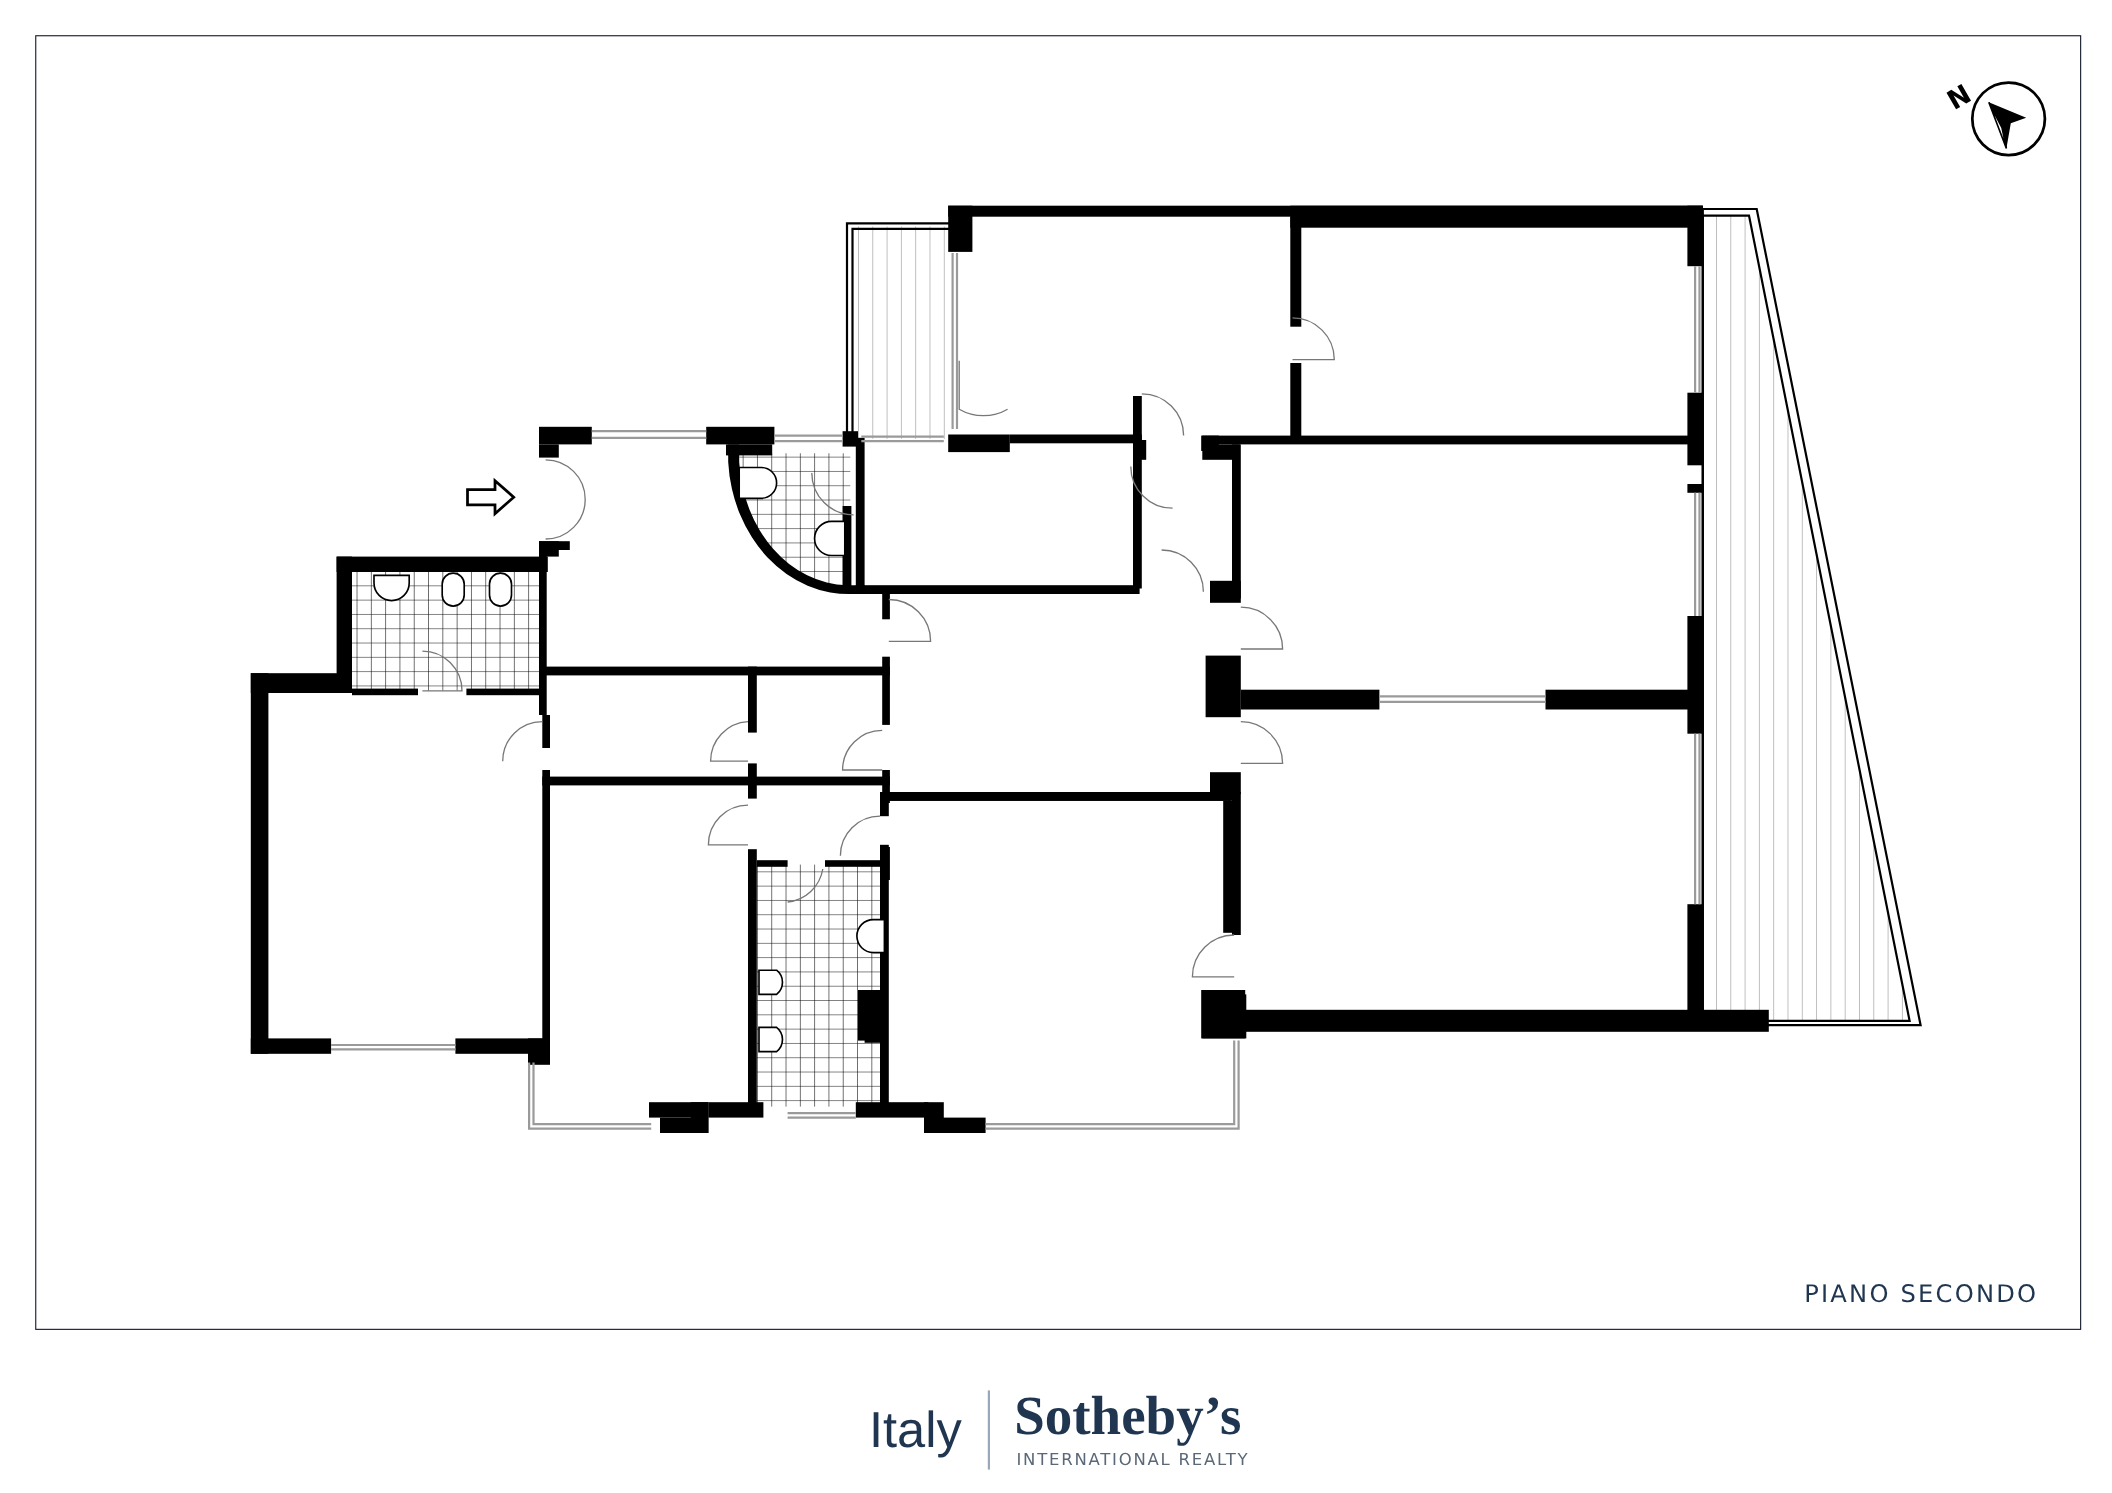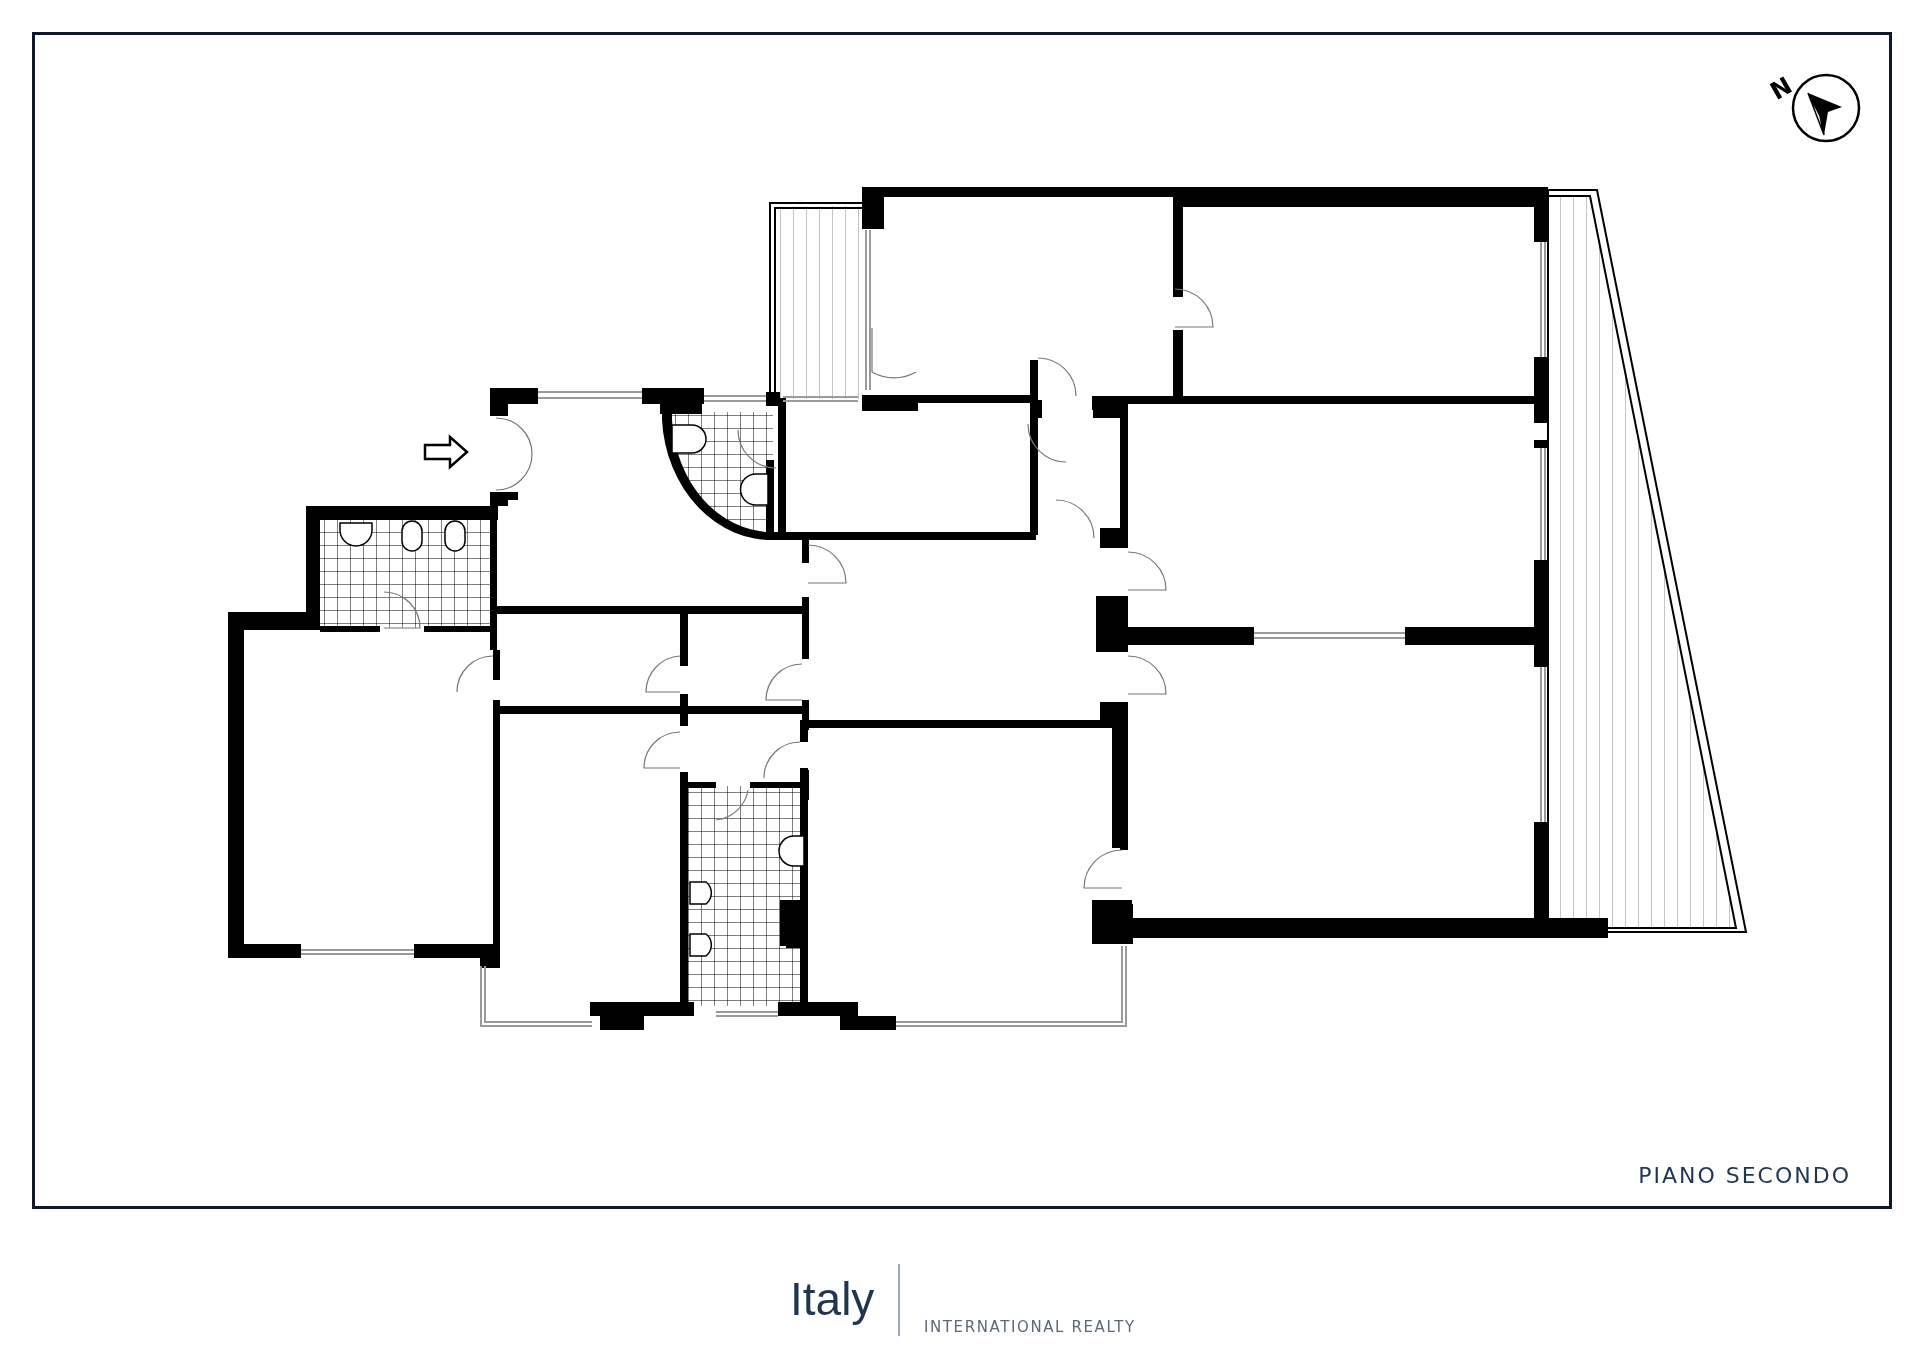--- a/index.html
+++ b/index.html
@@ -1,17 +1,17 @@
 <!DOCTYPE html>
 <html><head>
   <meta charset="utf-8">
   <style>
     html, body { margin: 0; padding: 0; background: #ffffff; }
     body { width: 1920px; height: 1357px; position: relative; overflow: hidden; font-family: "DejaVu Sans", sans-serif; }
-    .frame { position: absolute; left: 32px; top: 32px; width: 1860px; height: 1177px; border: 3px solid #0f172a; box-sizing: border-box; }
+    .frame { position: absolute; left: 32px; top: 32px; width: 1860px; height: 1177px; border: 1px solid #0f172a; box-sizing: border-box; }
     .plan { position: absolute; left: 0; top: 0; }
     .floor-label { position: absolute; right: 38px; bottom: 18px; font-size: 22px; letter-spacing: 2px; color: #1f3550; font-family: "DejaVu Sans", sans-serif; }
     .logo { position: absolute; left: 0; top: 1262px; width: 1724px; height: 80px; }
     .logo-italy { position: absolute; left: 790px; top: 10px; font-size: 46px; color: #1f3550; font-family: "Liberation Sans", sans-serif; }
     .logo-sep { position: absolute; left: 898px; top: 2px; width: 2px; height: 72px; background: #9aa7b8; }
     .logo-brand { position: absolute; left: 922px; top: -4px; font-size: 50px; font-weight: bold; color: #1f3550; font-family: "Liberation Serif", serif; }
     .logo-sub { position: absolute; left: 924px; top: 56px; font-size: 15px; letter-spacing: 1.6px; color: #5a6878; font-family: "DejaVu Sans", sans-serif; }
   </style>
 </head>
 <body>
@@ -195,14 +195,15 @@
     <path d="M804 836 H794 A15 15 0 0 0 794 866 H804 Z"></path>
     <path d="M690 882 H706 A14 14 0 0 1 706 904 H690 Z"></path>
     <path d="M690 934 H706 A14 14 0 0 1 706 956 H690 Z"></path>
   </g>
   <rect x="786" y="900" width="18" height="48" fill="#000"></rect>
 </svg>
 
 <div class="logo">
   <span class="logo-italy">Italy</span>
   <span class="logo-sep"></span>
+  <span class="logo-brand">Sotheby’s</span>
   <span class="logo-sub">INTERNATIONAL REALTY</span>
 </div>
 
 </body></html>

